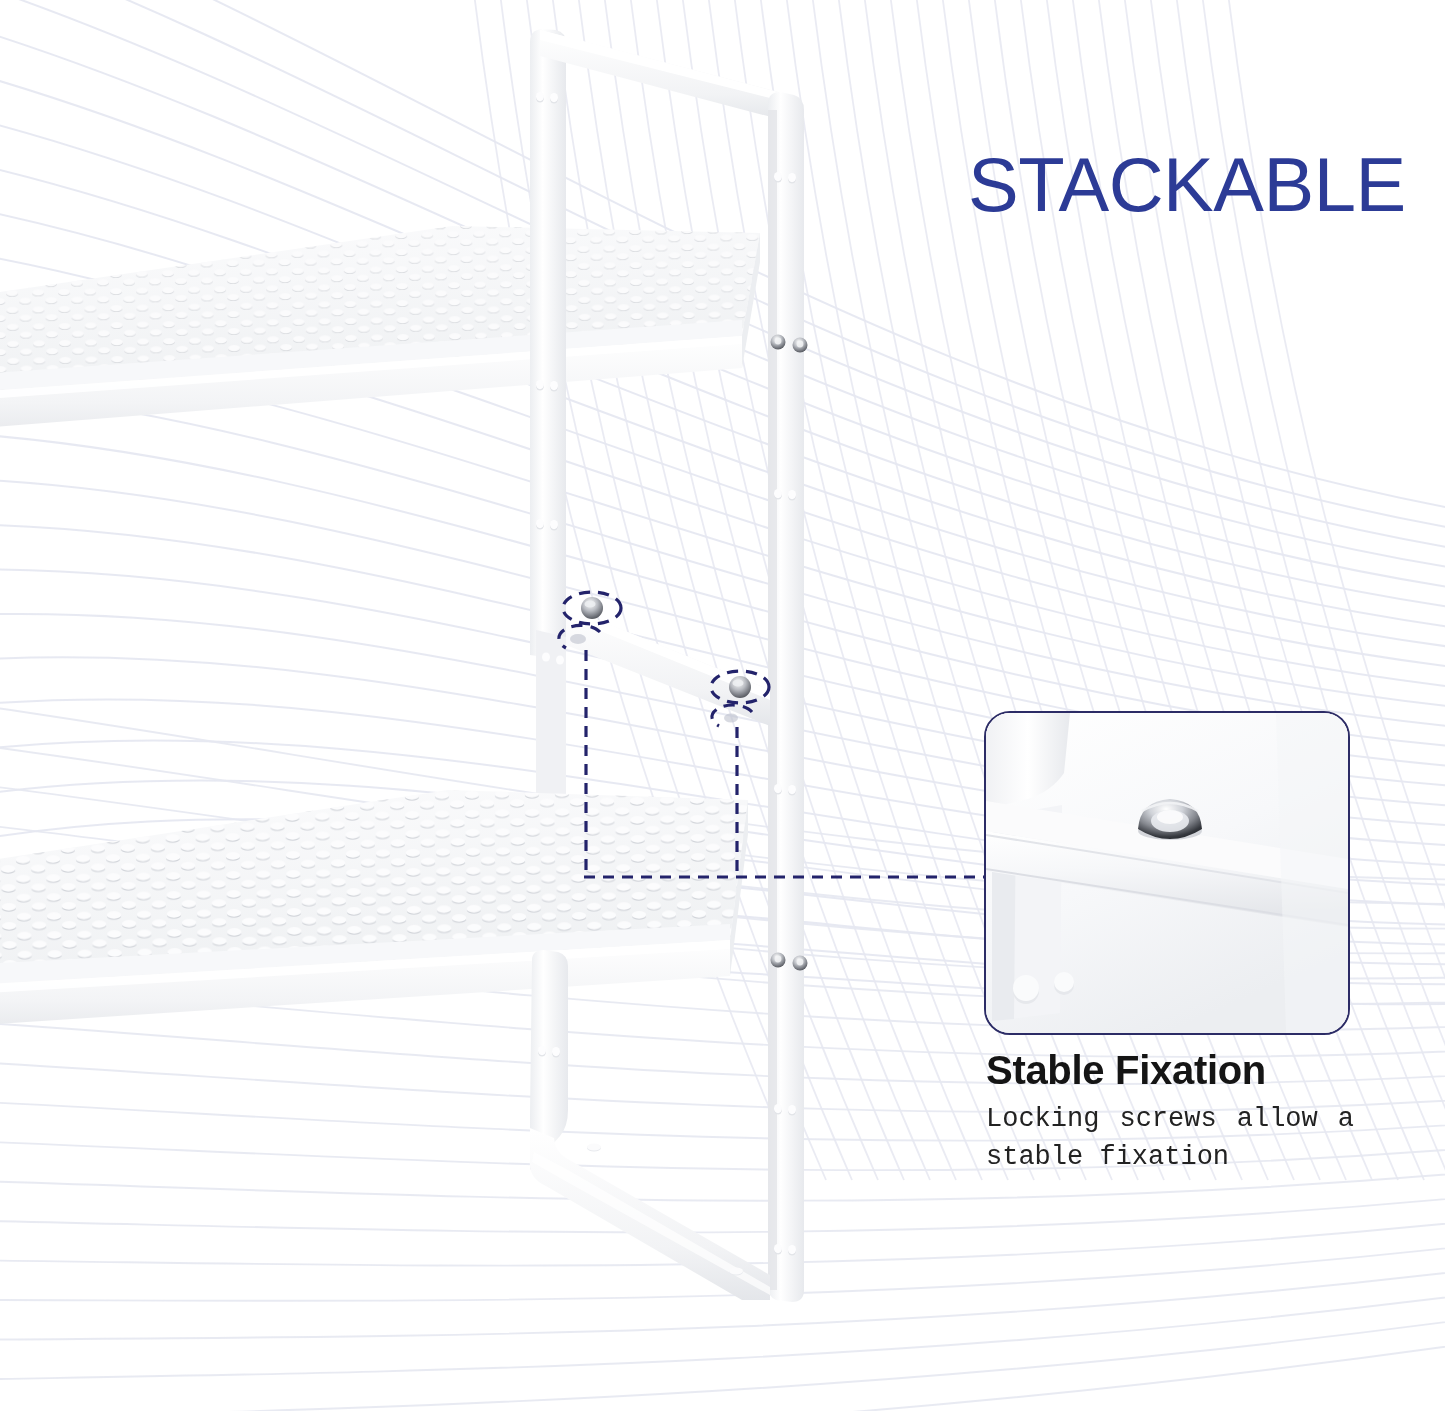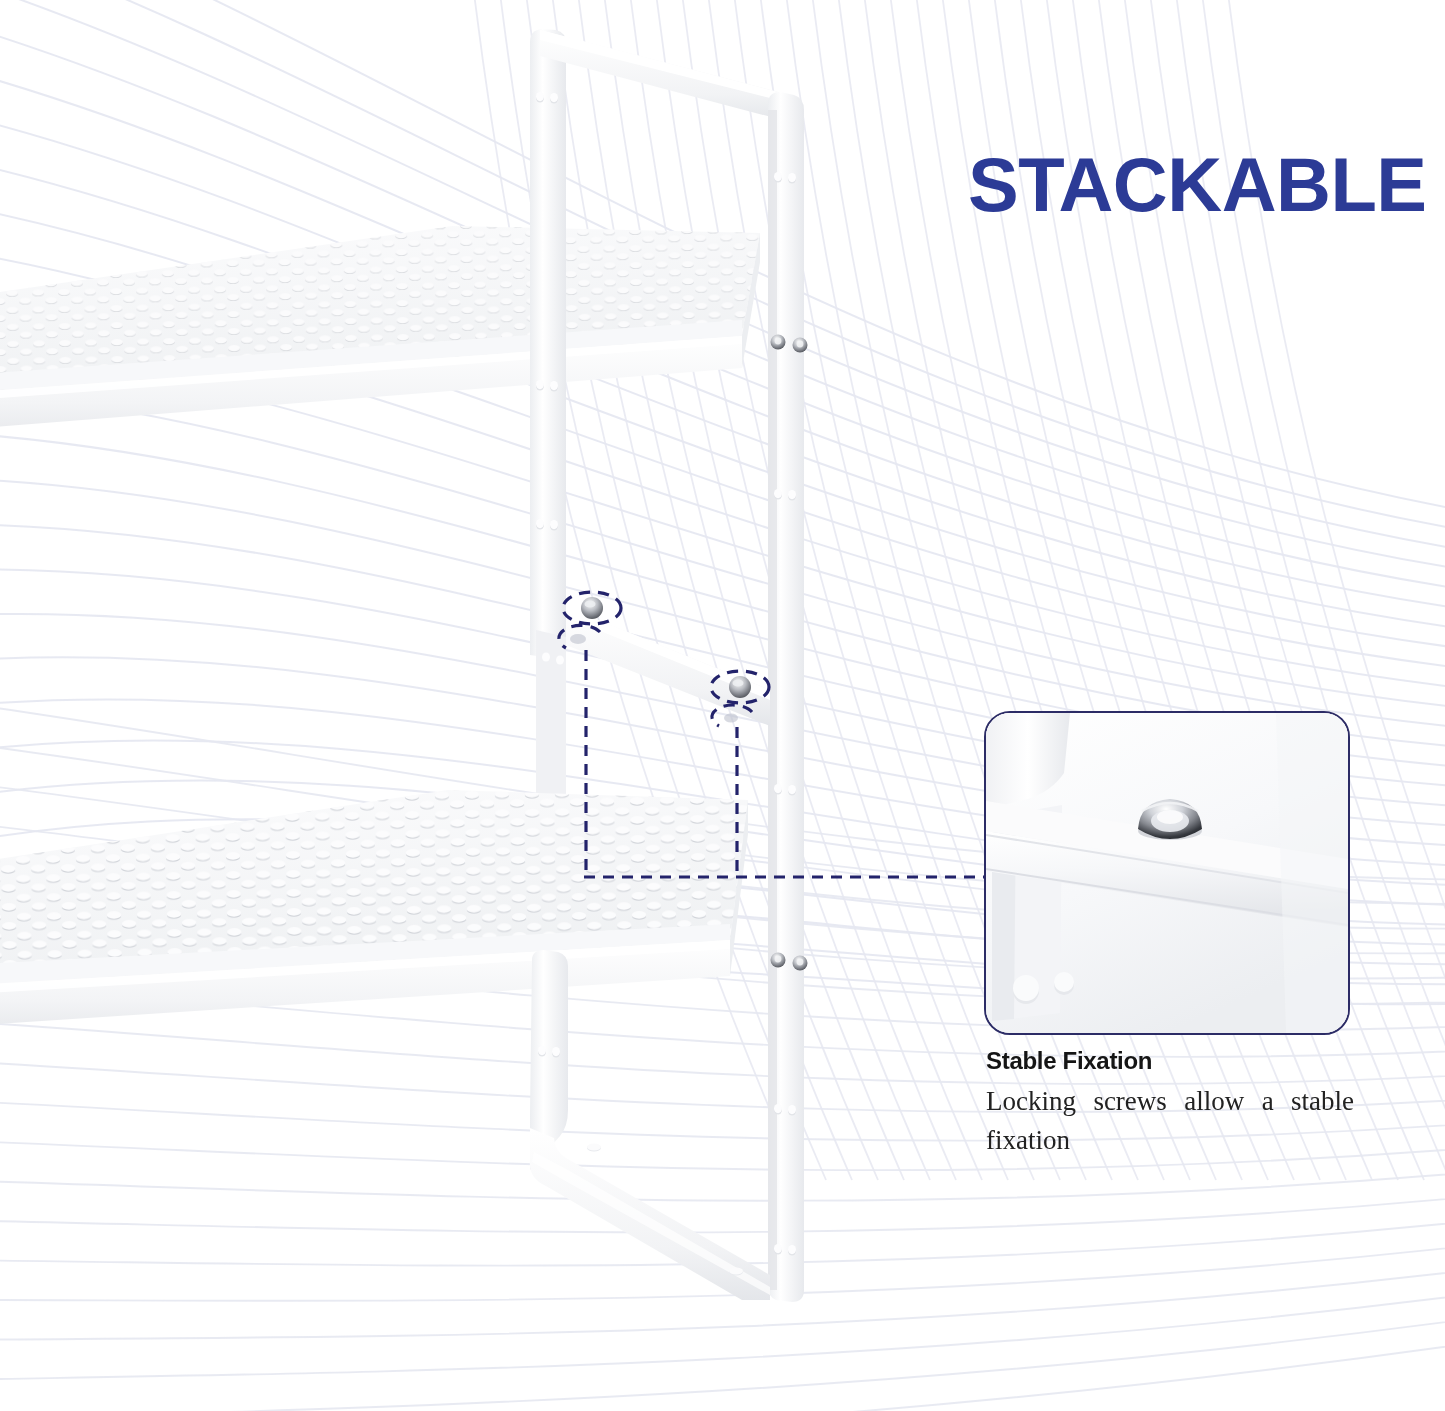--- a/index.html
+++ b/index.html
@@ -35,21 +35,21 @@
     height: 1411px;
   }
 
   
   #headline {
     position: absolute;
     left: 968px;
     top: 148px;
     width: 470px;
     color: #2c3b96;
-    font-weight: 700;
+    font-weight: 400;
     font-size: 76px;
     line-height: 0.98;
     letter-spacing: -0.5px;
     font-family: "Liberation Sans", sans-serif;
   }
   #headline .hl-line { display: block; white-space: nowrap; }
   #headline .hl-line-2 { margin-top: 12px; }
 
   
   #detail-inset {
@@ -66,35 +66,35 @@
   #detail-inset svg { display: block; }
 
   
   #caption {
     position: absolute;
     left: 986px;
     top: 1048px;
     width: 368px;
   }
   #caption-title {
-    font-size: 24px;
+    font-size: 40px;
     font-weight: 700;
     color: #151515;
     letter-spacing: -0.3px;
     line-height: 1.1;
     font-family: "Liberation Sans", sans-serif;
   }
   #caption-body {
     margin-top: 8px;
     font-size: 27px;
     font-weight: 400;
     color: #222222;
     line-height: 1.42;
     text-align: justify;
-    font-family: Liberation Serif, serif;
+    font-family: Liberation Mono, monospace;
   }
 
   
   #callouts {
     position: absolute;
     left: 0; top: 0;
     width: 1445px;
     height: 1411px;
     pointer-events: none;
   }

